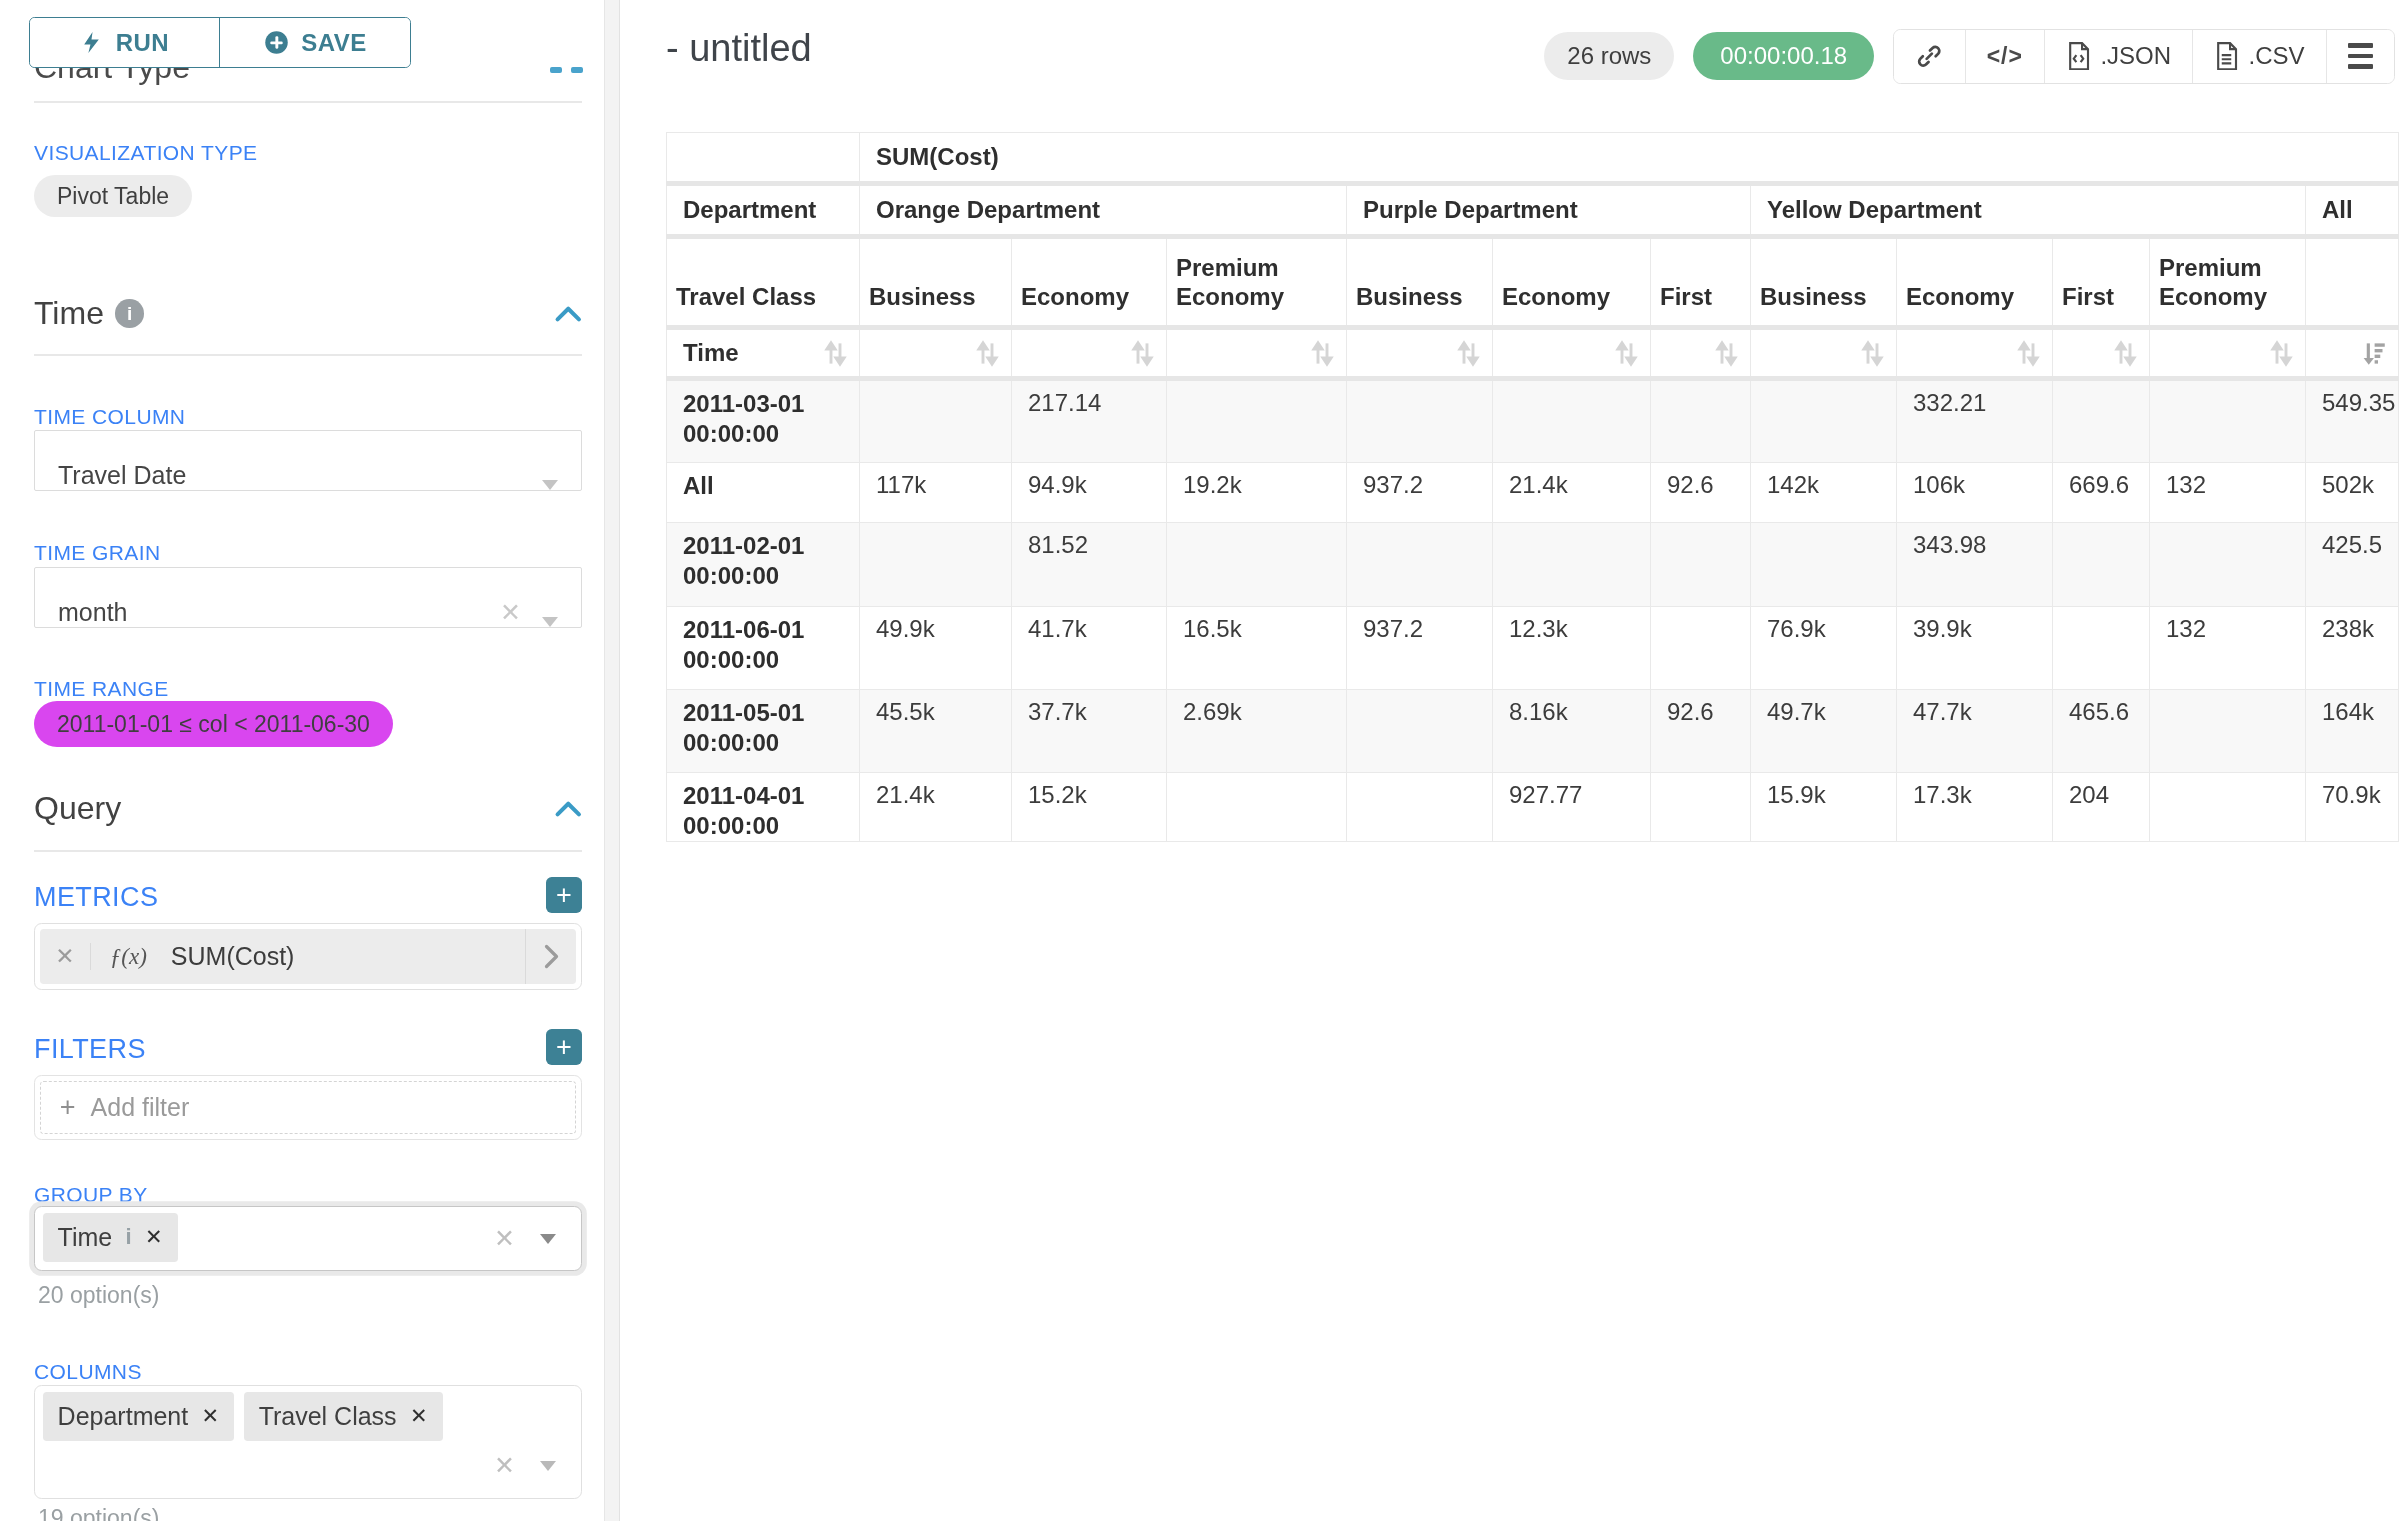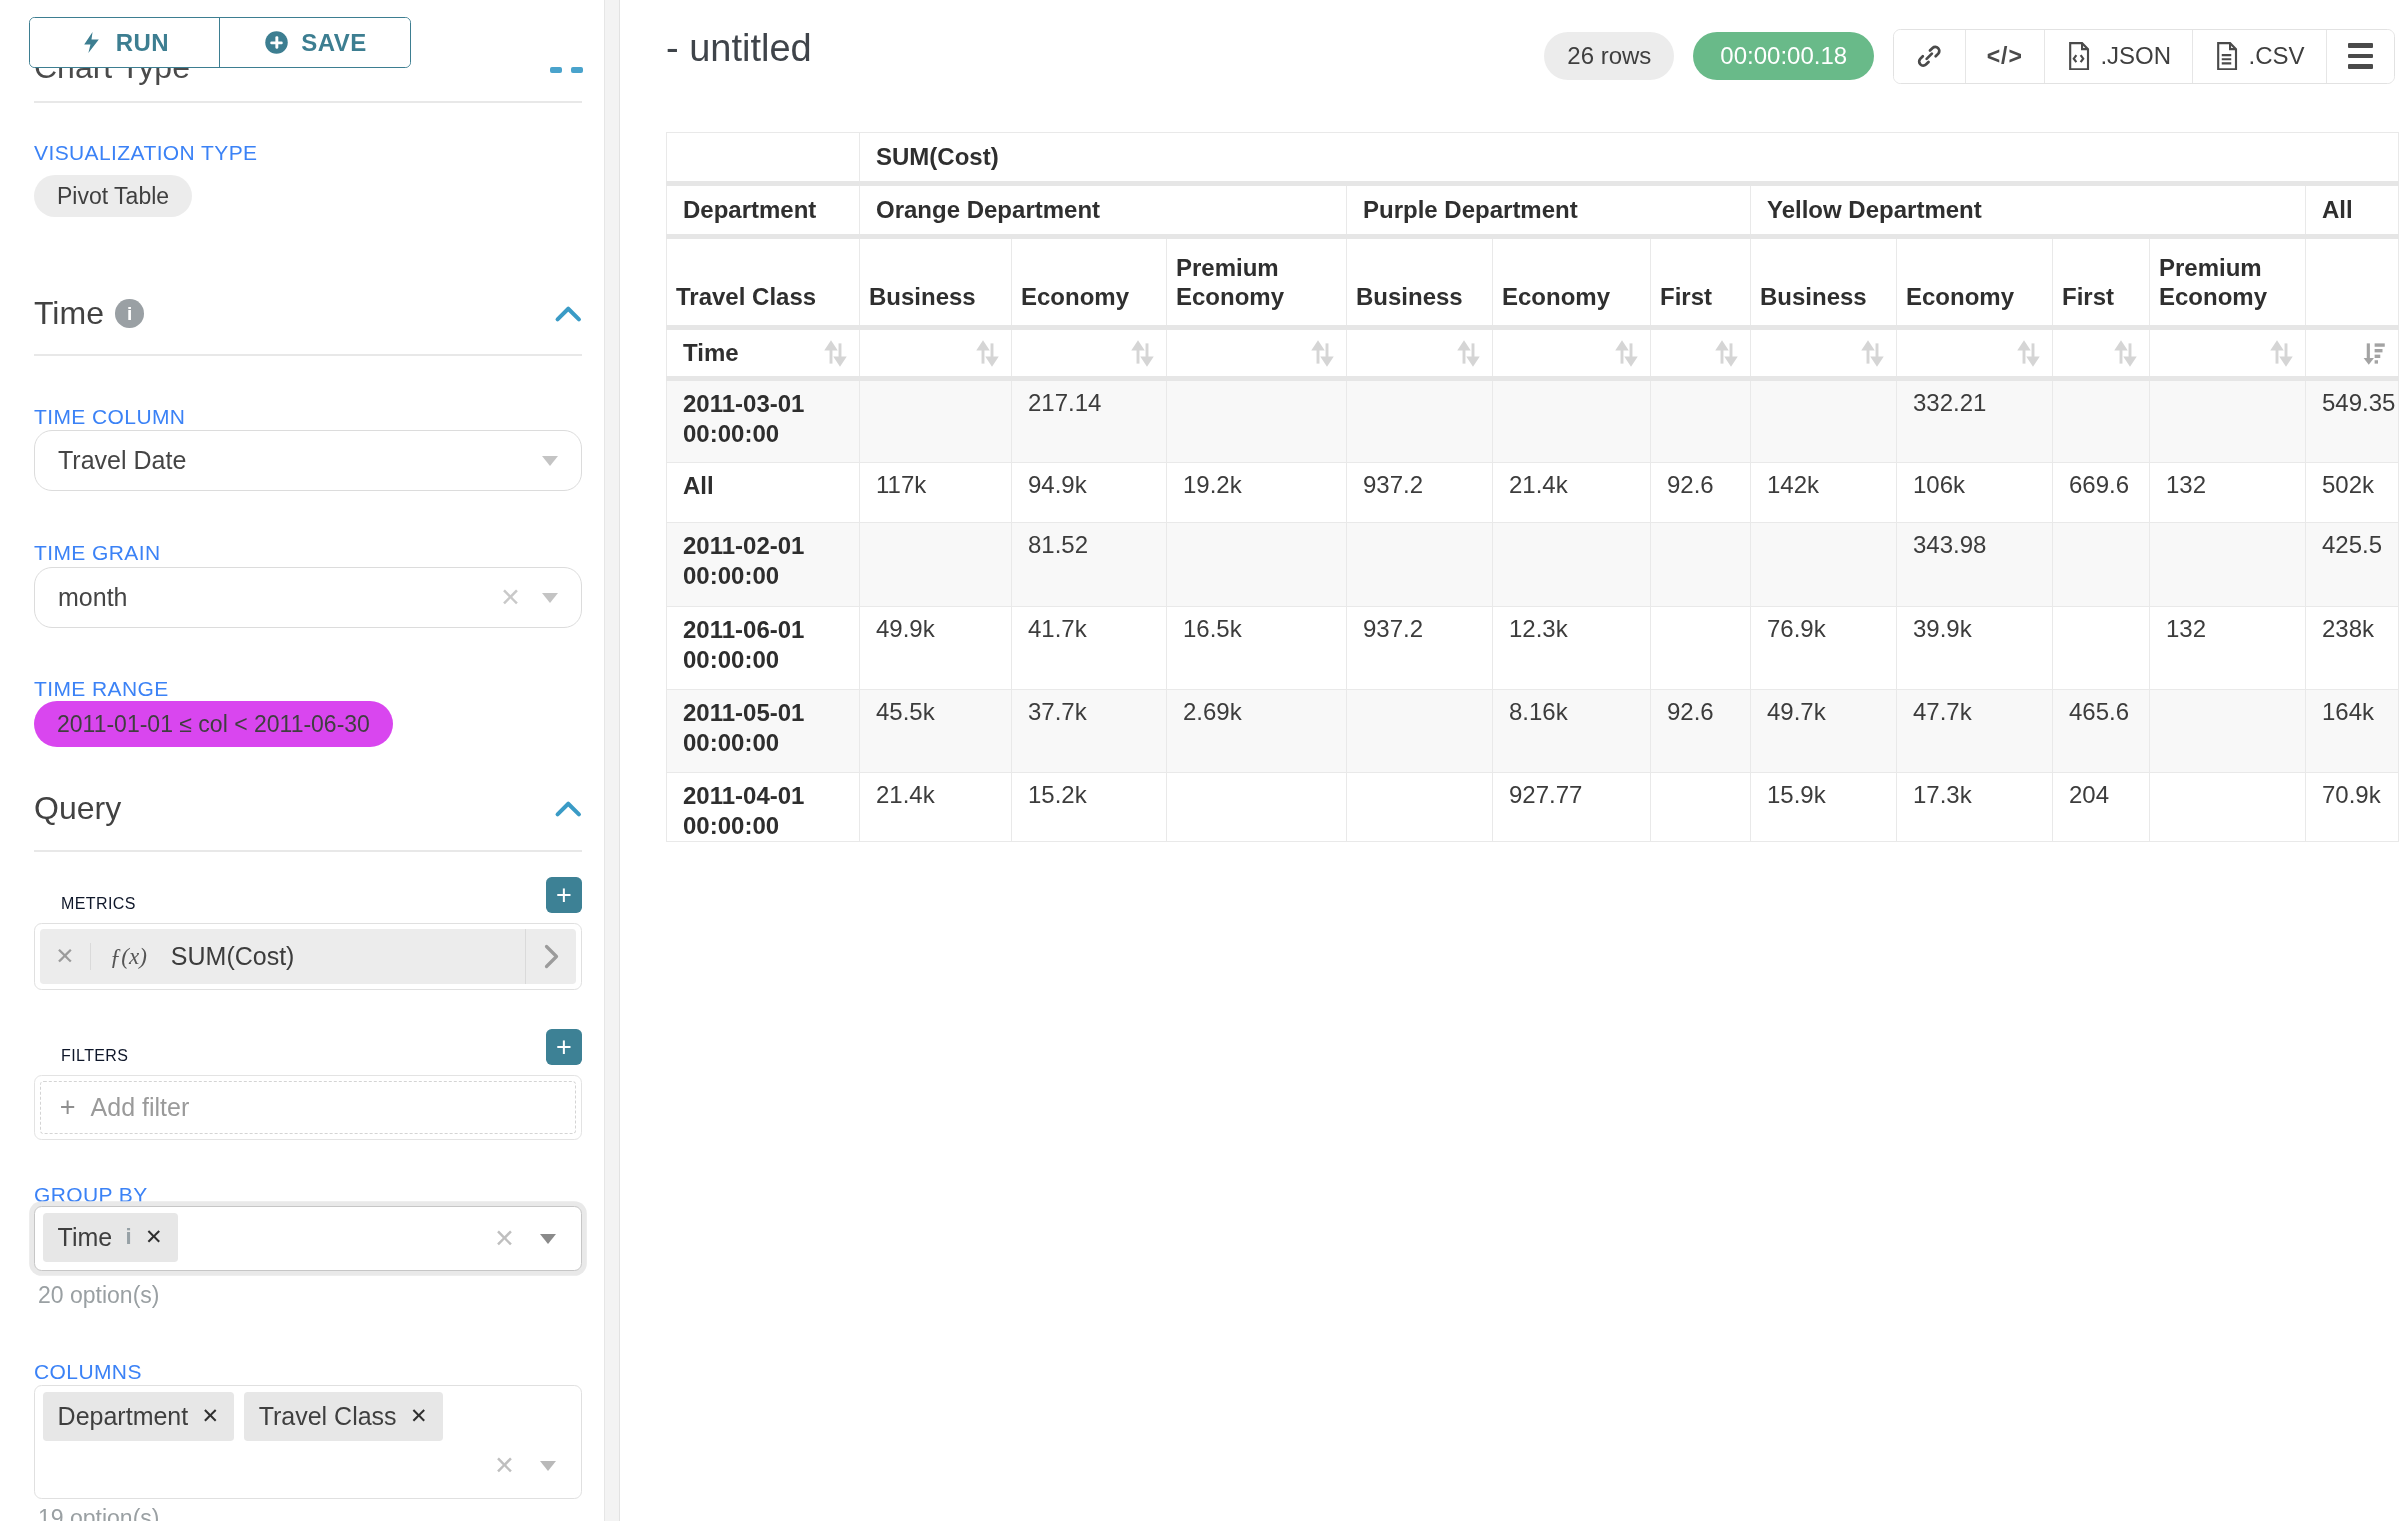--- a/index.html
+++ b/index.html
@@ -27,32 +27,32 @@
                    background:#fff; border:none; color:#3d7e91; font-size:24px; font-weight:700;
                    letter-spacing:0.5px; font-family:inherit; cursor:pointer; }
   .topbar button:first-child { border-right:1.9px solid #3d7e91; }
   .chart-type-heading { position:absolute; left:34px; top:49px; z-index:1; font-size:32px; color:#4a4a4a; white-space:nowrap; }
   .clipped-dash { position:absolute; top:67px; width:12.4px; height:5.7px; border-radius:1.9px; background:#4aa3cc; z-index:2; }
 
   .viz-pill { position:absolute; left:34px; top:175px; height:42px; display:inline-flex; align-items:center;
               padding:0 23px; background:#ececec; border-radius:21px; font-size:23px; color:#3f3f3f; }
 
   .select-box { position:absolute; left:34px; width:548px; height:61px; background:#fff;
-                border:1.9px solid #dcdcdc; border-radius:18px; display:flex; align-items:center;
+                border:1.9px solid #dcdcdc; border-radius:2px; display:flex; align-items:flex-end;
                 padding:0 23px; font-size:25px; color:#454545; }
   .caret-down { width:0; height:0; border-left:8.6px solid transparent; border-right:8.6px solid transparent;
                 border-top:10.5px solid #c4c4c4; margin-left:auto; }
   .clear-x { color:#c9c9c9; font-size:25px; margin-left:auto; margin-right:21px; }
   .clear-x + .caret-down { margin-left:0; }
 
   .range-pill { position:absolute; left:34px; top:701px; height:46px; display:inline-flex; align-items:center;
                 padding:0 23px; background:#d946ef; border-radius:23px; font-size:23px; color:#3f3f3f; }
 
   .label-row { position:absolute; left:34px; width:548px; display:flex; align-items:flex-end; }
-  .label-row .sb-label-inline { font-size:16px; letter-spacing:0.4px; color:#0f172a;margin-left:27px; }
+  .label-row .sb-label-inline { font-size:27px; letter-spacing:0.4px; color:#3b82f6; }
   .add-btn { margin-left:auto; width:36px; height:36px; border-radius:5.7px; background:#3d8195; color:#fff;
              border:none; font-size:27px; line-height:1; display:flex; align-items:center; justify-content:center;
              cursor:pointer; font-family:inherit; }
 
   .metric-outer { position:absolute; left:34px; top:923px; width:548px; height:67px; background:#fff;
                   border:1.9px solid #e0e0e0; border-radius:7.6px; padding:4.8px; }
   .metric-pill { display:flex; align-items:center; height:100%; background:#ececec; border-radius:3.8px; }
   .metric-x { width:51px; text-align:center; color:#9b9b9b; font-size:23px; font-weight:700;
               border-right:1.9px solid #dadada; }
   .metric-main { display:flex; align-items:center; gap:24px; padding-left:19px; flex:1; }

